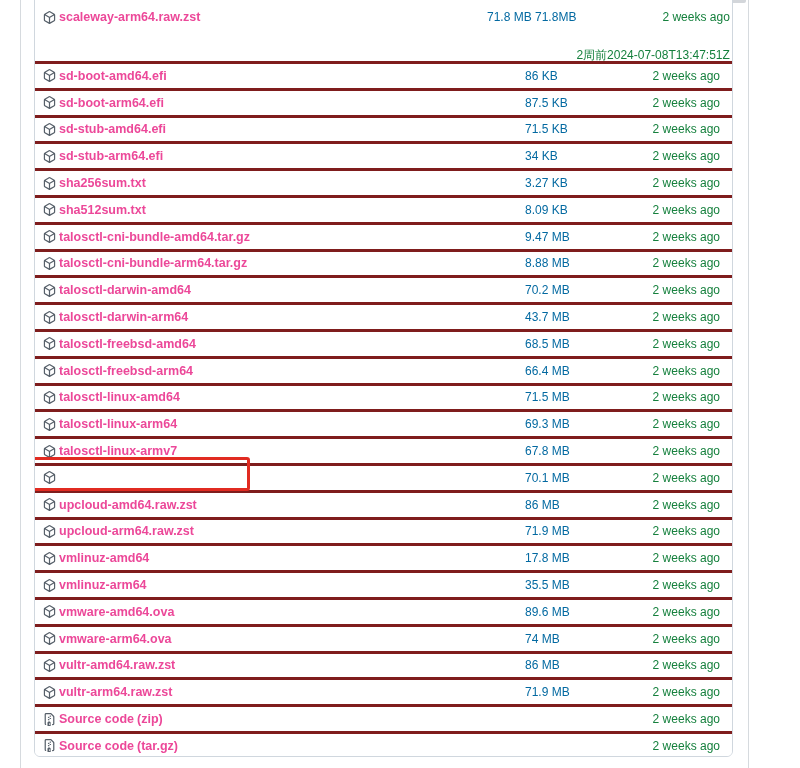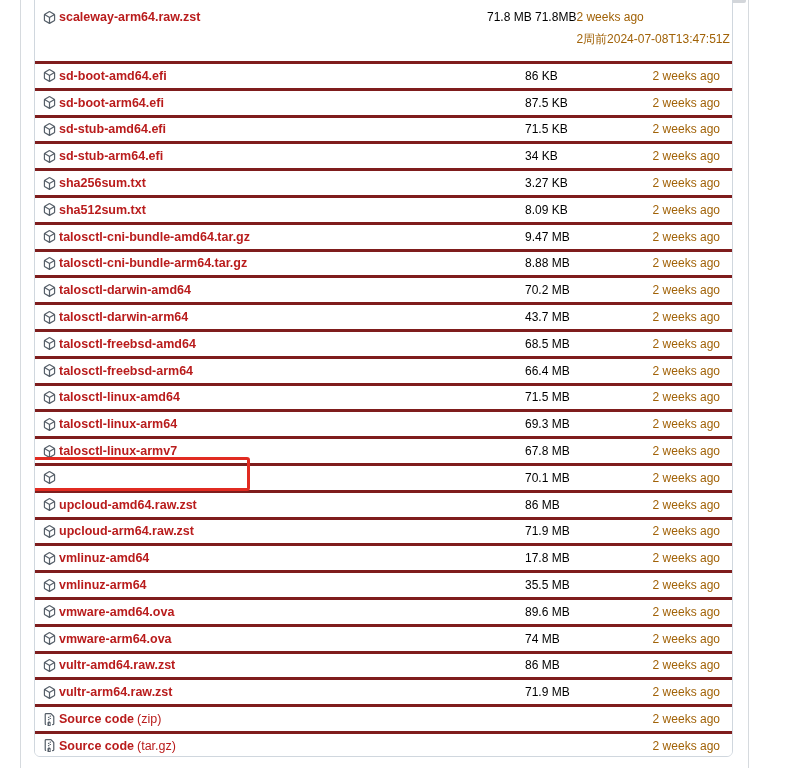--- a/index.html
+++ b/index.html
@@ -57,44 +57,45 @@
     gap: 3px;
     min-width: 0;
     white-space: nowrap;
   }
   .icon { flex: 0 0 auto; display: inline-flex; }
   .icon svg { display: block; }
 
   a.asset-link {
     display: inline-flex; align-items: center; gap: 3px;
     text-decoration: none;
-    color: #b91c1c;
+    color: #ec4899;
     font-size: 12.5px;
     font-weight: 700;
     line-height: 18px;
     cursor: pointer;
   }
-  a.asset-link .suffix { font-weight: 400; }
+  a.asset-link .suffix { font-weight: 700; }
 
   .cell-size {
     font-size: 12px;
-    color: #000000;
+    color: #0369a1;
     line-height: 18px;
     white-space: nowrap;
   }
   .first .cell-size { margin-left: -38px; }
 
   .cell-age {
     font-size: 12px;
-    color: #a16207;
+    color: #15803d;
     line-height: 18px;
+    text-align: right;
     padding-right: 12px;
     white-space: nowrap;
   }
-  .age-secondary { margin-top: 4px; }
+  .age-secondary { margin-top: 20px; }
 
   .highlight-box {
     position: absolute;
     left: -12px; top: -9px;
     width: 227px; height: 34px;
     border: 3px solid #e12b21;
     border-radius: 3px;
     z-index: 5;
     pointer-events: none;
   }

